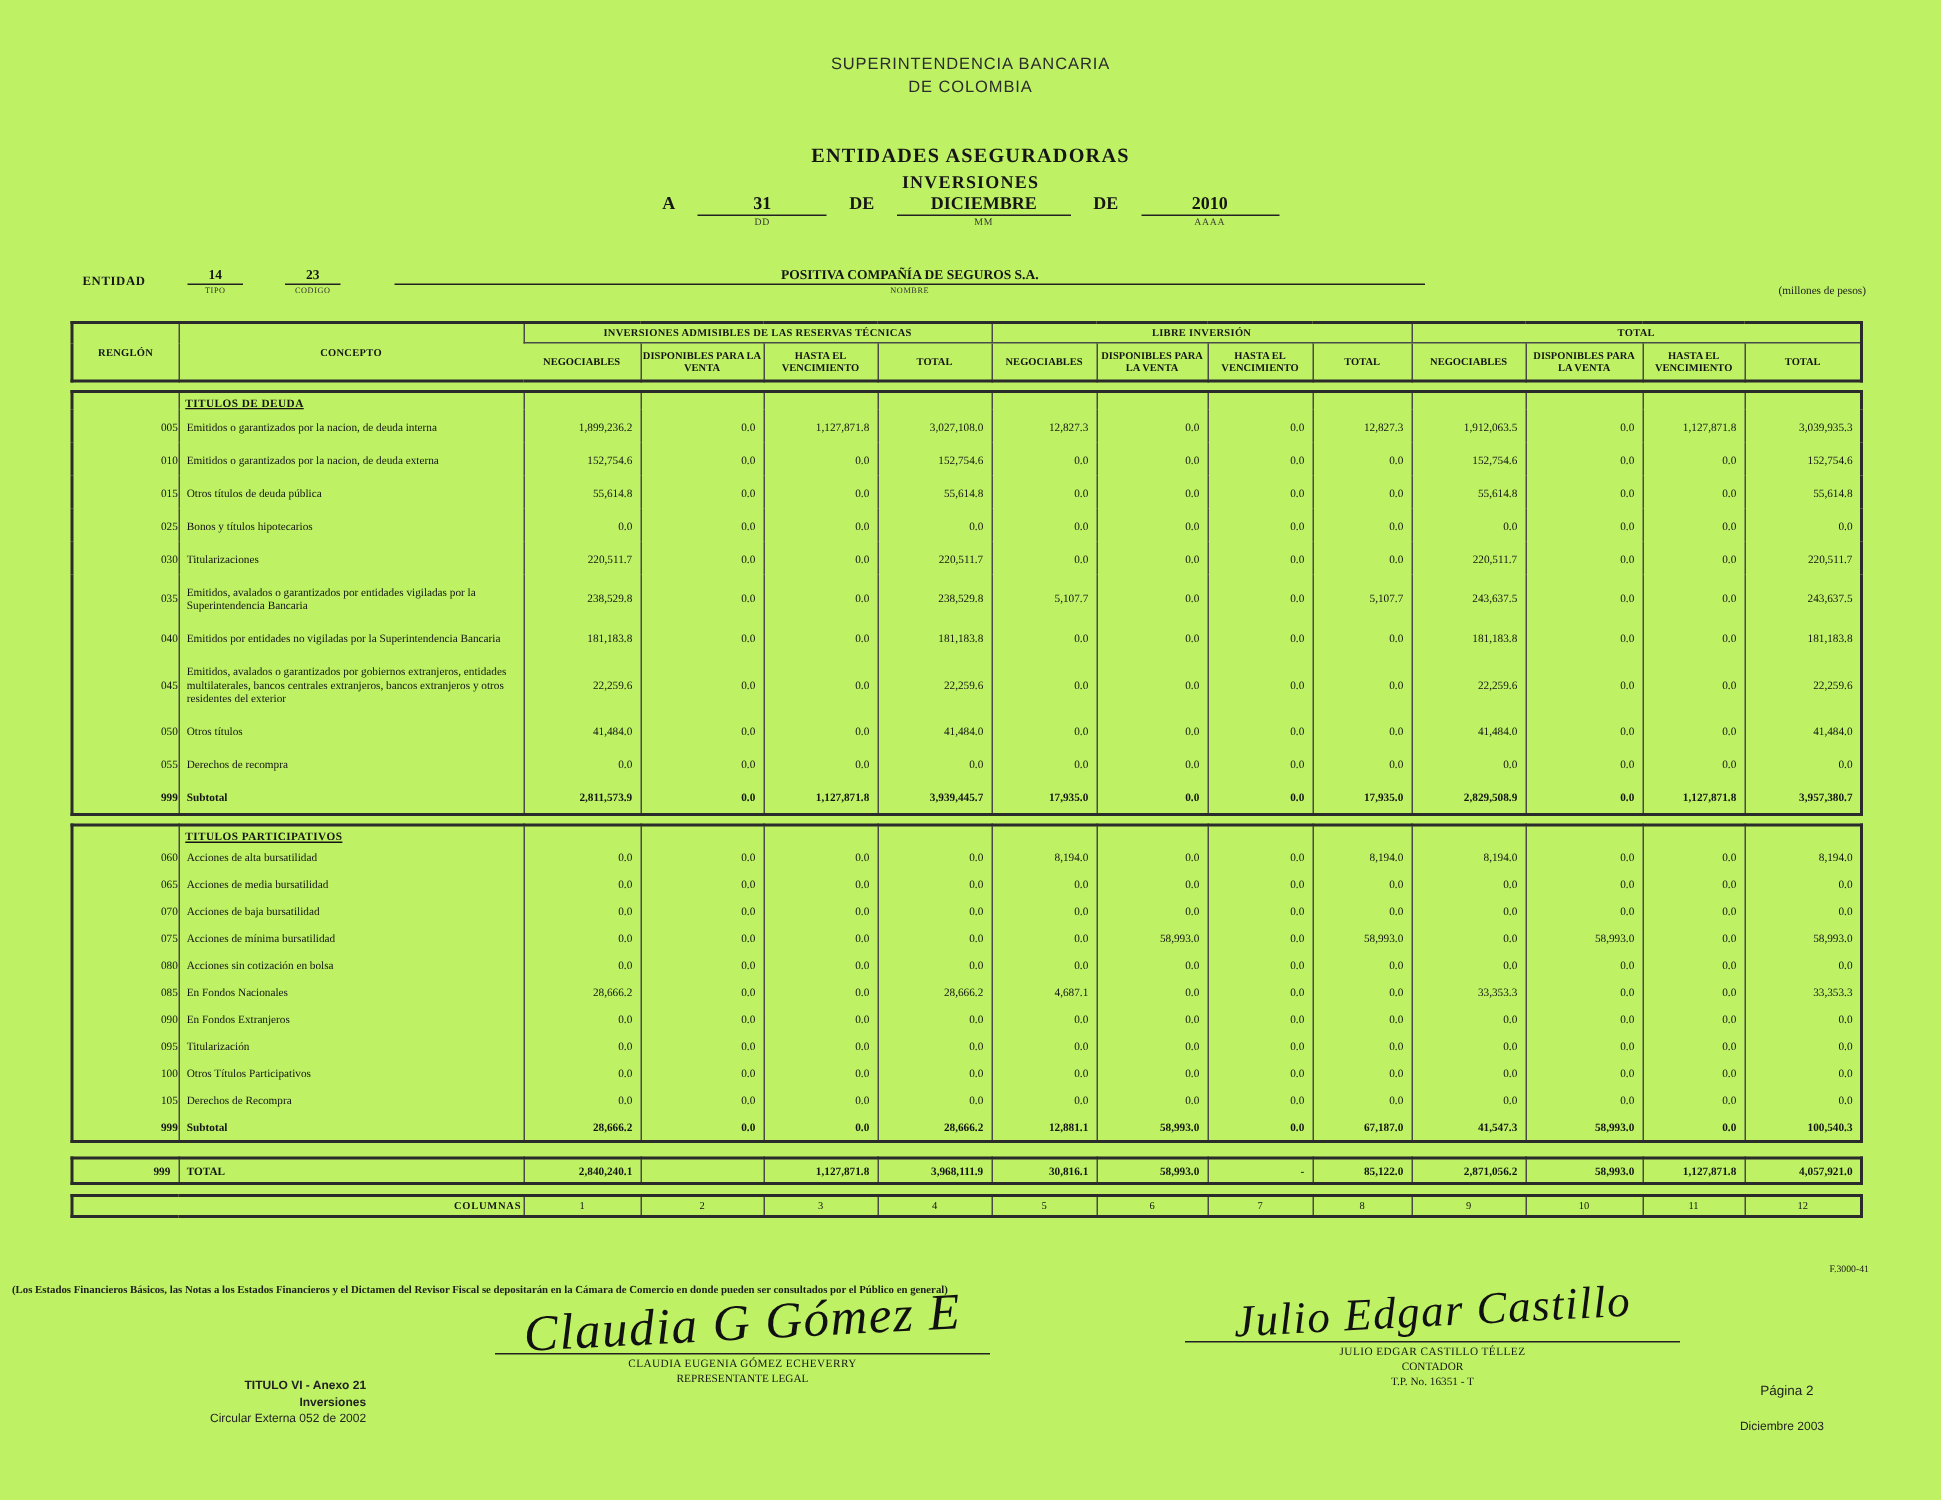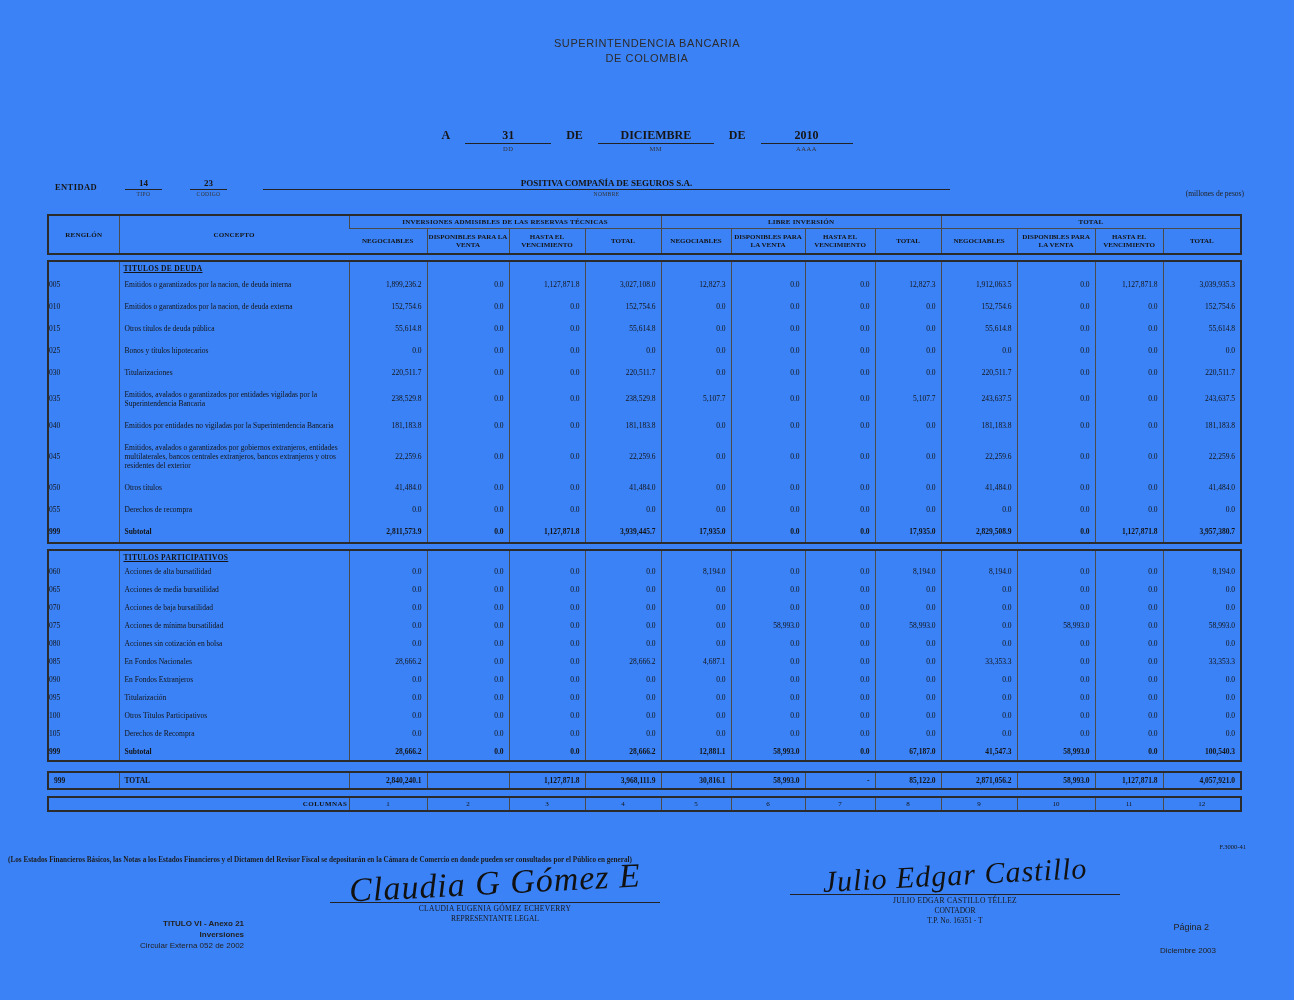--- a/index.html
+++ b/index.html
@@ -1,18 +1,18 @@
 <!DOCTYPE html>
 <html><head>
 <meta charset="utf-8">
 <style>
   * { margin:0; padding:0; box-sizing:border-box; }
   html,body { width:1294px; height:1000px; background:#ffffff; }
   body { font-family:"Liberation Serif","DejaVu Serif",serif; color:#161616; position:relative; overflow:hidden; }
-  .sheet { position:absolute; inset:0; background:#3b82f6;padding-left:28px; }
+  .sheet { position:absolute; inset:0; background:#bef264;padding-left:28px; }
 
   
   .org-header { position:absolute; top:36px; left:0; width:100%; text-align:center;
     font-family:"Liberation Sans","DejaVu Sans",sans-serif; font-size:11px; color:#2c2c2c; letter-spacing:.6px; line-height:15px; }
 
   
   .doc-title { position:absolute; top:96px; left:0; width:100%; text-align:center; }
   .doc-title .t1 { font-weight:bold; font-size:13.5px; letter-spacing:.8px; }
   .doc-title .t2 { font-weight:bold; font-size:12px; letter-spacing:.8px; margin-top:2px; }
   .date-line { position:absolute; top:128px; left:0; width:100%; text-align:center; font-weight:bold; font-size:12px; }
@@ -37,21 +37,21 @@
   td,th { font-size:7px; color:#141414; overflow:hidden; }
   .boxed { border:2px solid #2b2b2b; }
   th { font-weight:bold; text-align:center; vertical-align:middle; }
   .hdr-group th { border-left:1px solid #4a4a4a; border-bottom:1px solid #4a4a4a; padding:2px 1px; font-size:7px; letter-spacing:.2px; }
   .hdr-sub th { border-left:1px solid #4a4a4a; padding:4px 1px; line-height:8px; }
   th:first-child { border-left:none; }
   .sec-table { margin-top:5px; }
   .sec-table td { border-left:1px solid #4a4a4a; vertical-align:middle; }
   .sec-table td:first-child { border-left:none; }
   .sec-title-cell { font-weight:bold; font-size:7.5px; letter-spacing:.3px; text-decoration:underline; padding:2px 4px 0; }
-  td.rg { text-align:left; font-size:7.5px; }
+  td.rg { text-align:right; font-size:7.5px; }
   td.cp { text-align:left; padding:0 5px; font-size:7.5px; line-height:9px; }
   td.vl { text-align:right; padding:0 5px; font-size:7.5px; }
   .sec1 tr.data td { padding-top:6.5px; padding-bottom:6.5px; }
   .sec2 tr.data td { padding-top:4.5px; padding-bottom:4.5px; }
   tr.subtotal td { font-weight:bold; }
   .total-table { margin-top:9px; }
   .total-table td { border-left:1px solid #4a4a4a; padding:3px 5px; font-weight:bold; }
   .total-table td:first-child { border-left:none; }
   .col-table { margin-top:6px; }
   .col-table td { border-left:1px solid #4a4a4a; padding:2px 1px; text-align:center; font-size:7px; }
@@ -77,20 +77,24 @@
 </head>
 <body>
 
 <div class="sheet">
 
   <div class="org-header">
     <div>SUPERINTENDENCIA BANCARIA</div>
     <div>DE COLOMBIA</div>
   </div>
 
+  <div class="doc-title">
+    <div class="t1">ENTIDADES ASEGURADORAS</div>
+    <div class="t2">INVERSIONES</div>
+  </div>
 
   <div class="date-line">
     <span class="unit"><span>A</span><span class="lbl">&nbsp;</span></span>
     <span class="unit">
       <span class="blank" style="min-width:86px">31</span>
       <span class="lbl">DD</span>
     </span>
     <span class="unit"><span>DE</span><span class="lbl">&nbsp;</span></span>
     <span class="unit">
       <span class="blank" style="min-width:116px">DICIEMBRE</span>

